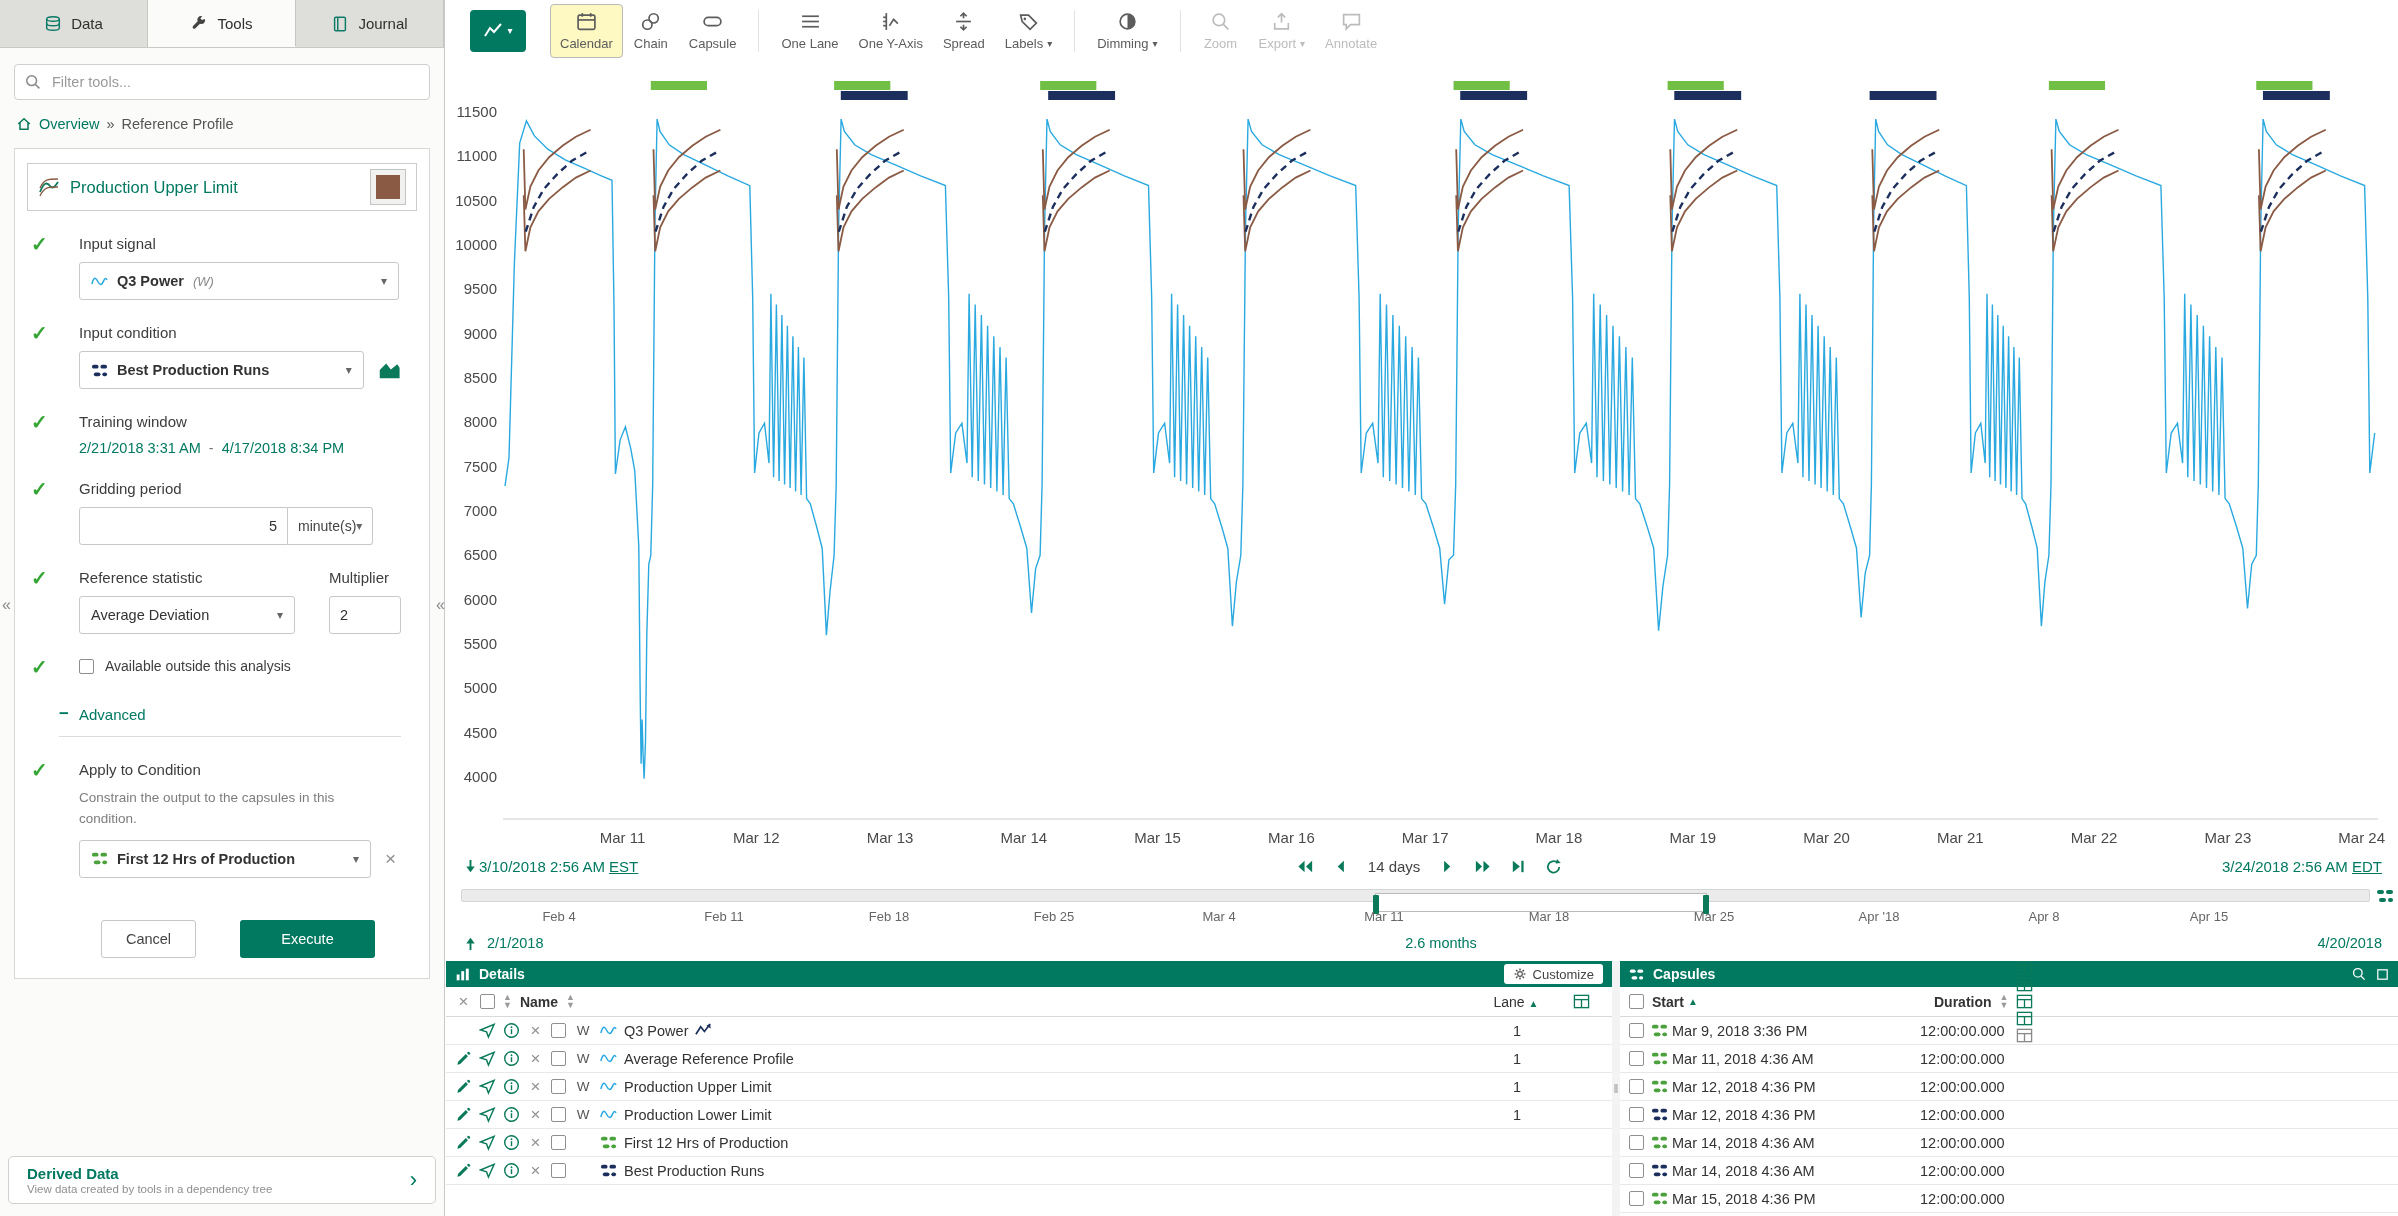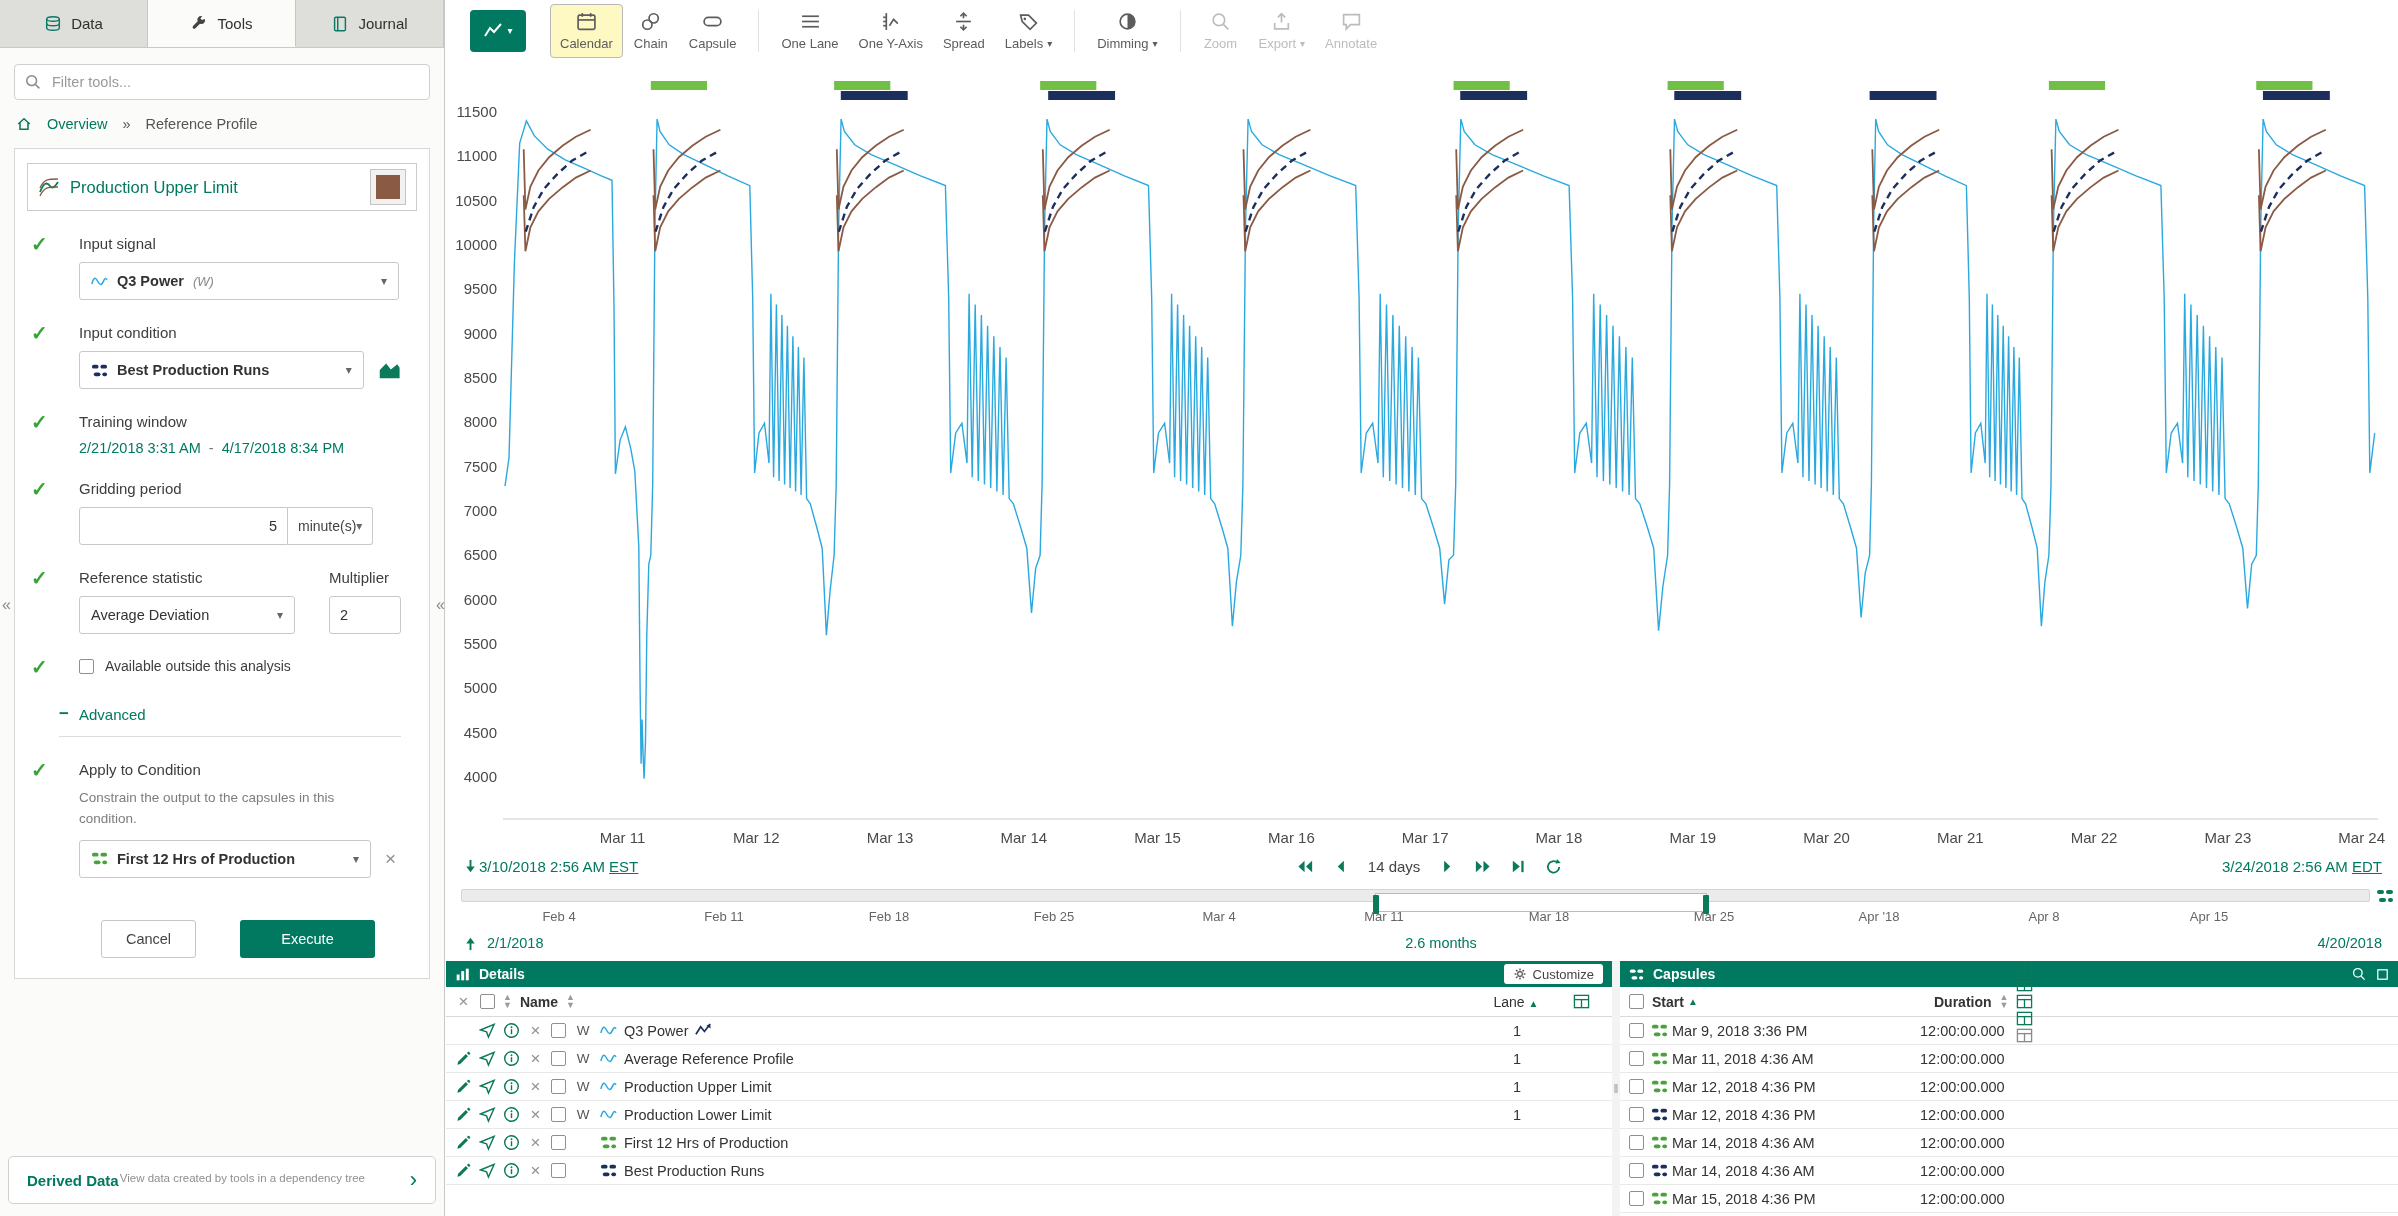--- a/index.html
+++ b/index.html
@@ -8,21 +8,21 @@
   #app{position:relative;width:2398px;height:1216px;background:#fff;overflow:hidden;font-size:14px}
   svg{display:block}
   
   #sidebar{position:absolute;left:0;top:0;width:445px;height:1216px;background:#fbfbfa;border-right:1px solid #c9c9c9}
   .tabbar{display:flex;height:48px;background:#e2e2df;border-bottom:1px solid #c9c9c9}
   .tab{flex:1;display:flex;align-items:center;justify-content:center;gap:9px;font-size:15px;color:#2f2f2f;border-right:1px solid #c6c6c3;cursor:pointer;background:#dededb}
   .tab.active{background:#fbfbfa;border-bottom:1px solid #fbfbfa}
   .searchwrap{margin:16px 14px 0;display:flex;align-items:center;gap:11px;border:1px solid #cfcfcf;border-radius:4px;background:#fff;height:36px;padding:0 10px}
   .searchwrap input{border:none;outline:none;flex:1;font-size:14.5px;color:#333;background:transparent}
   .searchwrap input::placeholder{color:#9a9a9a}
-  .breadcrumb{display:flex;align-items:center;gap:15px;margin:16px 16px 0;font-size:14.5px;color:#555}
+  .breadcrumb{display:flex;align-items:center;gap:7px;margin:16px 16px 0;font-size:14.5px;color:#555}
   .bc-link{color:#007960;cursor:pointer}
   .toolpanel{margin:16px 14px 0;background:#fff;border:1px solid #d8d8d6;padding:10px 0 20px}
   .tool-title{margin:4px 12px 0;border:1px solid #cccccc;height:48px;display:flex;align-items:center;gap:10px;padding:0 10px;background:#fff}
   .tool-title .t{color:#007960;font-size:16.5px}
   .swatch-btn{margin-left:auto;width:36px;height:36px;border:1px solid #c4c4c4;background:#f1f1ef;display:flex;align-items:center;justify-content:center;cursor:pointer}
   .swatch{width:24px;height:24px;background:#8a5a44}
   .section{position:relative;padding-left:64px;padding-right:28px;margin-top:24px}
   .chk{position:absolute;left:16px;top:-3px;color:#35a635;font-size:20px;font-weight:bold}
   .lbl{font-size:15px;color:#3d3d3d}
   .dd{margin-top:10px;height:38px;border:1px solid #c8c8c8;border-radius:3px;background:#fff;display:flex;align-items:center;gap:9px;padding:0 11px;font-size:14.5px;cursor:pointer}
@@ -42,21 +42,21 @@
   .cbrow{display:flex;align-items:center;gap:11px}
   .cbx{width:15px;height:15px;border:1px solid #8f8f8f;border-radius:2px;background:#fff;display:inline-block;flex:none;cursor:pointer}
   .advrow{display:flex;align-items:center;gap:10px;padding-bottom:12px;border-bottom:1px solid #dcdcda;color:#007960;font-size:15px;cursor:pointer}
   .minus{font-weight:bold;font-size:17px}
   .help{margin-top:10px;color:#7d7d7d;font-size:13.5px;line-height:1.55}
   .xgray{color:#8f8f8f;font-size:19px;cursor:pointer;line-height:1}
   .btnrow{display:flex;gap:44px;margin-top:42px;padding-left:86px}
   .btn-cancel{width:95px;height:38px;border:1px solid #c6c6c6;border-radius:3px;background:#fff;color:#444;font-size:14.5px;font-family:inherit;cursor:pointer}
   .btn-exec{width:135px;height:38px;border:none;border-radius:3px;background:#007960;color:#fff;font-size:14.5px;font-family:inherit;cursor:pointer}
   .derived{position:absolute;left:8px;right:8px;bottom:12px;background:#fff;border:1px solid #d0d0d0;border-radius:5px;height:48px;display:flex;align-items:center;padding:0 18px;cursor:pointer}
-  .derived .txt{display:flex;flex-direction:row;gap:1px}
+  .derived .txt{display:flex;flex-direction:column;gap:1px}
   .derived .dtitle{color:#007960;font-weight:bold;font-size:15px}
   .derived .dsub{color:#8f8f8f;font-size:11.5px}
   .derived .chev{margin-left:auto;color:#007960;font-size:22px}
   .collapser{position:absolute;color:#8a8a8a;font-size:16px;cursor:pointer;z-index:5}
   
   #toolbar{position:absolute;left:446px;top:0;width:1952px;height:61px;display:flex;align-items:center;padding-left:24px;background:#fff}
   .chart-type-btn{width:56px;height:42px;background:#007960;border-radius:4px;display:flex;align-items:center;justify-content:center;gap:4px;color:#fff;margin-right:24px;cursor:pointer}
   .tbtn{display:flex;flex-direction:column;align-items:center;justify-content:center;gap:4px;min-width:56px;height:54px;color:#5c5c5c;font-size:13px;padding:2px 9px;cursor:pointer;border:1px solid transparent}
   .tbtn svg{width:21px;height:21px}
   .tbtn.active{border:1px solid #b9b9b9;background:#fef9c3;border-radius:4px}

